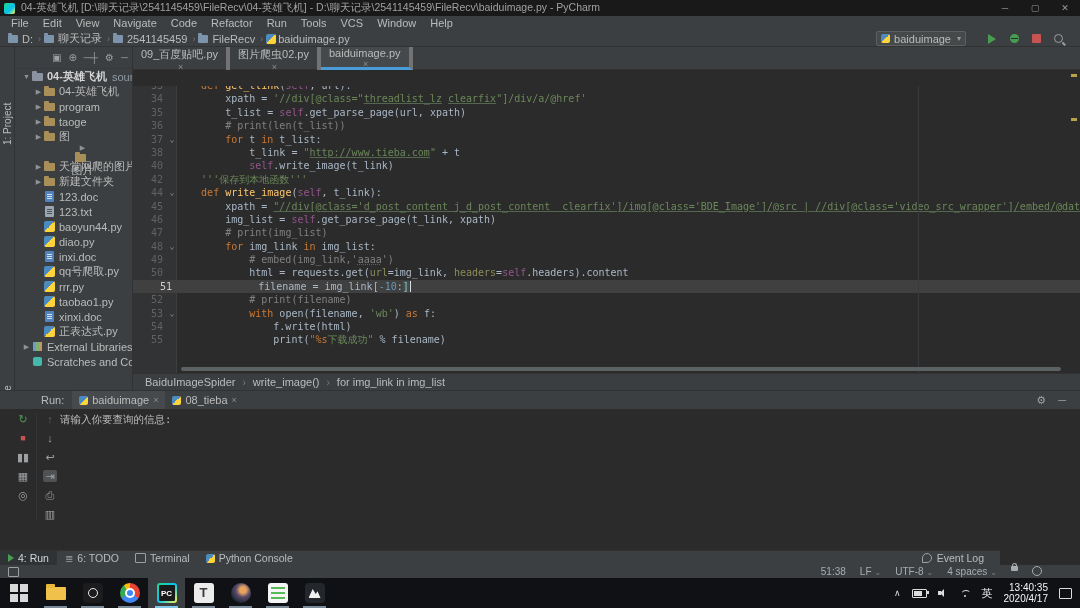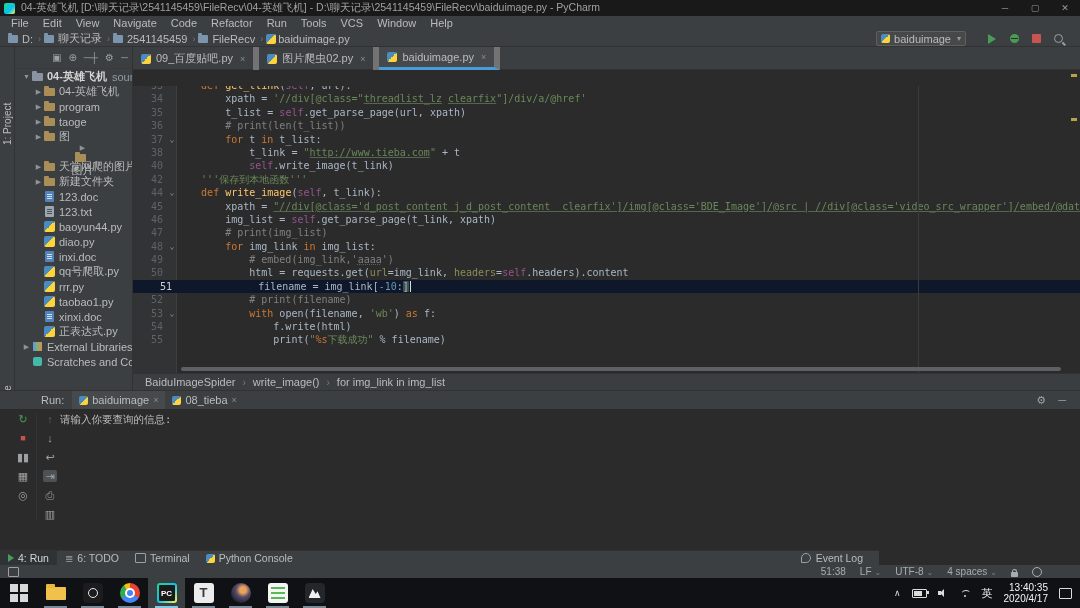--- a/index.html
+++ b/index.html
@@ -59,29 +59,29 @@
   .ti.py{border-radius:2px;background:linear-gradient(135deg,#4b8bbe 50%,#ffd43b 50%);}
   .ti.doc:before{content:"";position:absolute;left:1px;top:0;width:9px;height:11px;background:#5383bc;border-radius:1px;}
   .ti.doc:after{content:"";position:absolute;left:3px;top:3px;width:5px;height:1px;background:#cfe0f0;box-shadow:0 2px 0 #cfe0f0,0 4px 0 #cfe0f0;}
   .ti.txt:before{content:"";position:absolute;left:1px;top:0;width:9px;height:11px;background:#9aa7b0;border-radius:1px;}
   .ti.txt:after{content:"";position:absolute;left:3px;top:3px;width:5px;height:1px;background:#4b5258;box-shadow:0 2px 0 #4b5258,0 4px 0 #4b5258;}
   .ti.lib:before{content:"";position:absolute;left:1px;top:1px;width:3px;height:9px;background:#6a9cc8;box-shadow:3px 0 0 #7fb170,6px 0 0 #c8925d;}
   .ti.scratch:before{content:"";position:absolute;left:1px;top:1px;width:9px;height:9px;background:#45b8ac;border-radius:2px;}
   
   #editor{position:absolute;left:133px;top:47px;width:947px;height:343px;background:#2b2b2b;}
   #tabbar{position:absolute;left:0;top:0;width:947px;height:23px;background:#3c3f41;border-bottom:1px solid #323232;box-sizing:border-box;display:flex;}
-  .etab{display:flex;align-items:center;padding:0 8px;gap:5px;font-size:11px;color:#bbbbbb;border-right:6px solid #737373;height:23px;box-sizing:border-box;}
+  .etab{display:flex;align-items:center;padding:0 8px;font-size:11px;color:#bbbbbb;border-right:4px solid #737373;height:23px;box-sizing:border-box;flex-direction:column;}
   .etab.active{background:#45494b;border-bottom:3px solid #4A9CD8;}
   .etab .x{color:#8a8a8a;font-size:9px;margin-left:2px;}
   #code-wrap{position:absolute;left:0;top:39px;width:947px;height:294px;overflow:hidden;}
   #gutter-bg{position:absolute;left:0;top:0;width:44px;height:294px;background:#313335;border-right:1px solid #3c3f41;box-sizing:border-box;}
   #code-lines{position:relative;font-family:"DejaVu Sans Mono",monospace;font-size:10px;line-height:13.4px;}
   .crow{position:relative;height:13.4px;white-space:pre;display:flex;}
   .crow.first{margin-top:-7px;}
-  .crow.cur{background:#0f172a;padding-left:9px;}
+  .crow.cur{background:#404040;padding-left:9px;}
   .crow .ln{width:30px;flex:none;text-align:right;color:#606366;padding-right:4px;}
   .crow.cur .ln{color:#d0d0d0;}
   .crow .fold{width:10px;flex:none;color:#8f9396;font-size:8px;line-height:13px;text-align:center;}
   .crow .ct{flex:1;overflow:hidden;}
   .p{color:#a9b7c6}.k{color:#cc7832}.s{color:#6a8759}.f{color:#ffc66d}.sf{color:#94558d}
   .c{color:#808080}.n{color:#6897bb}.ka{color:#8c8c5a}.fm{color:#cc7832}
   .su{color:#6a8759;text-decoration:underline;text-decoration-color:#55684f;}
   .cu{color:#808080;text-decoration:underline dotted #606060;}
   .bm{background:#3b514d;border-radius:1px;color:#a9b7c6;}
   .caret{display:inline-block;width:1.5px;height:11px;background:#dcdcdc;vertical-align:middle;margin-left:1px;}
@@ -105,33 +105,33 @@
   #run-tb2{left:36px;border-left:1px solid #323639;padding-left:4px;}
   .rtb span{font-size:11px;line-height:12px;color:#9da0a2;width:14px;text-align:center;}
   .rtb span.sel{background:#4e5254;border-radius:2px;}
   .rtb span.grn{color:#499C54;}
   .rtb span.red{color:#C75450;font-size:9px;}
   .rtb span.dis{color:#5f6467;}
   #console{position:absolute;left:60px;top:4px;right:6px;font-family:"DejaVu Sans Mono",monospace;font-size:10.5px;line-height:13.5px;white-space:pre;}
   .c-line.cmd{color:#ededed;font-weight:bold;}
   .c-line.out{color:#bcbcbc;}
   
-  #twbar{position:absolute;left:0;top:550px;width:879px;height:15px;background:#3c3f41;border-top:1px solid #323232;box-sizing:border-box;display:flex;align-items:center;font-size:10.5px;}
+  #twbar{position:absolute;left:0;top:550px;width:1000px;height:15px;background:#3c3f41;border-top:1px solid #323232;box-sizing:border-box;display:flex;align-items:center;font-size:10.5px;}
   .twb{display:flex;align-items:center;gap:4px;padding:0 8px;height:15px;color:#bbbbbb;}
   .twb.active{background:#303335;color:#d5d5d5;}
   .play-tri{width:0;height:0;border-left:6px solid #499C54;border-top:4px solid transparent;border-bottom:4px solid transparent;display:inline-block;}
   .todo-ic{color:#9da0a2;font-size:10px;}
   .term-ic{width:9px;height:8px;border:1px solid #9da0a2;border-radius:1px;display:inline-block;}
   #twbar .spacer-flex{flex:1;}
   #event-log{display:flex;align-items:center;gap:5px;padding-right:16px;color:#bbbbbb;}
   .balloon{width:8px;height:8px;border:1px solid #9da0a2;border-radius:50% 50% 50% 0;display:inline-block;}
   
   #statusbar{position:absolute;left:0;top:565px;width:1080px;height:13px;background:#3c3f41;display:flex;align-items:center;font-size:10px;color:#a5adb3;}
   #sb-left{margin-left:8px;width:9px;height:8px;border:1px solid #9da0a2;border-radius:1px;}
-  #sb-right{margin-left:auto;display:flex;align-items:flex-end;gap:14px;padding-right:38px;padding-left:36px;}
+  #sb-right{margin-left:auto;display:flex;align-items:flex-start;gap:14px;padding-right:38px;padding-left:36px;}
   .sb-dd{color:#808080;font-size:8px;margin-left:3px;}
   .lock-ic{width:7px;height:5px;background:#a5adb3;border-radius:1px;position:relative;display:inline-block;}
   .lock-ic:before{content:"";position:absolute;left:1px;top:-3px;width:3px;height:3px;border:1px solid #a5adb3;border-bottom:none;border-radius:3px 3px 0 0;}
   .hector{width:8px;height:8px;border:1px solid #a5adb3;border-radius:50%;display:inline-block;}
   
   #taskbar{position:absolute;left:0;top:578px;width:1080px;height:30px;background:#101114;display:flex;align-items:center;}
   #tb-apps{display:flex;height:30px;}
   .slot{width:37px;height:30px;display:flex;align-items:center;justify-content:center;position:relative;}
   .slot.active{background:#3c3f41;}
   .slot.running:after{content:"";position:absolute;bottom:0;left:7px;right:7px;height:2px;background:#7a8a99;}

